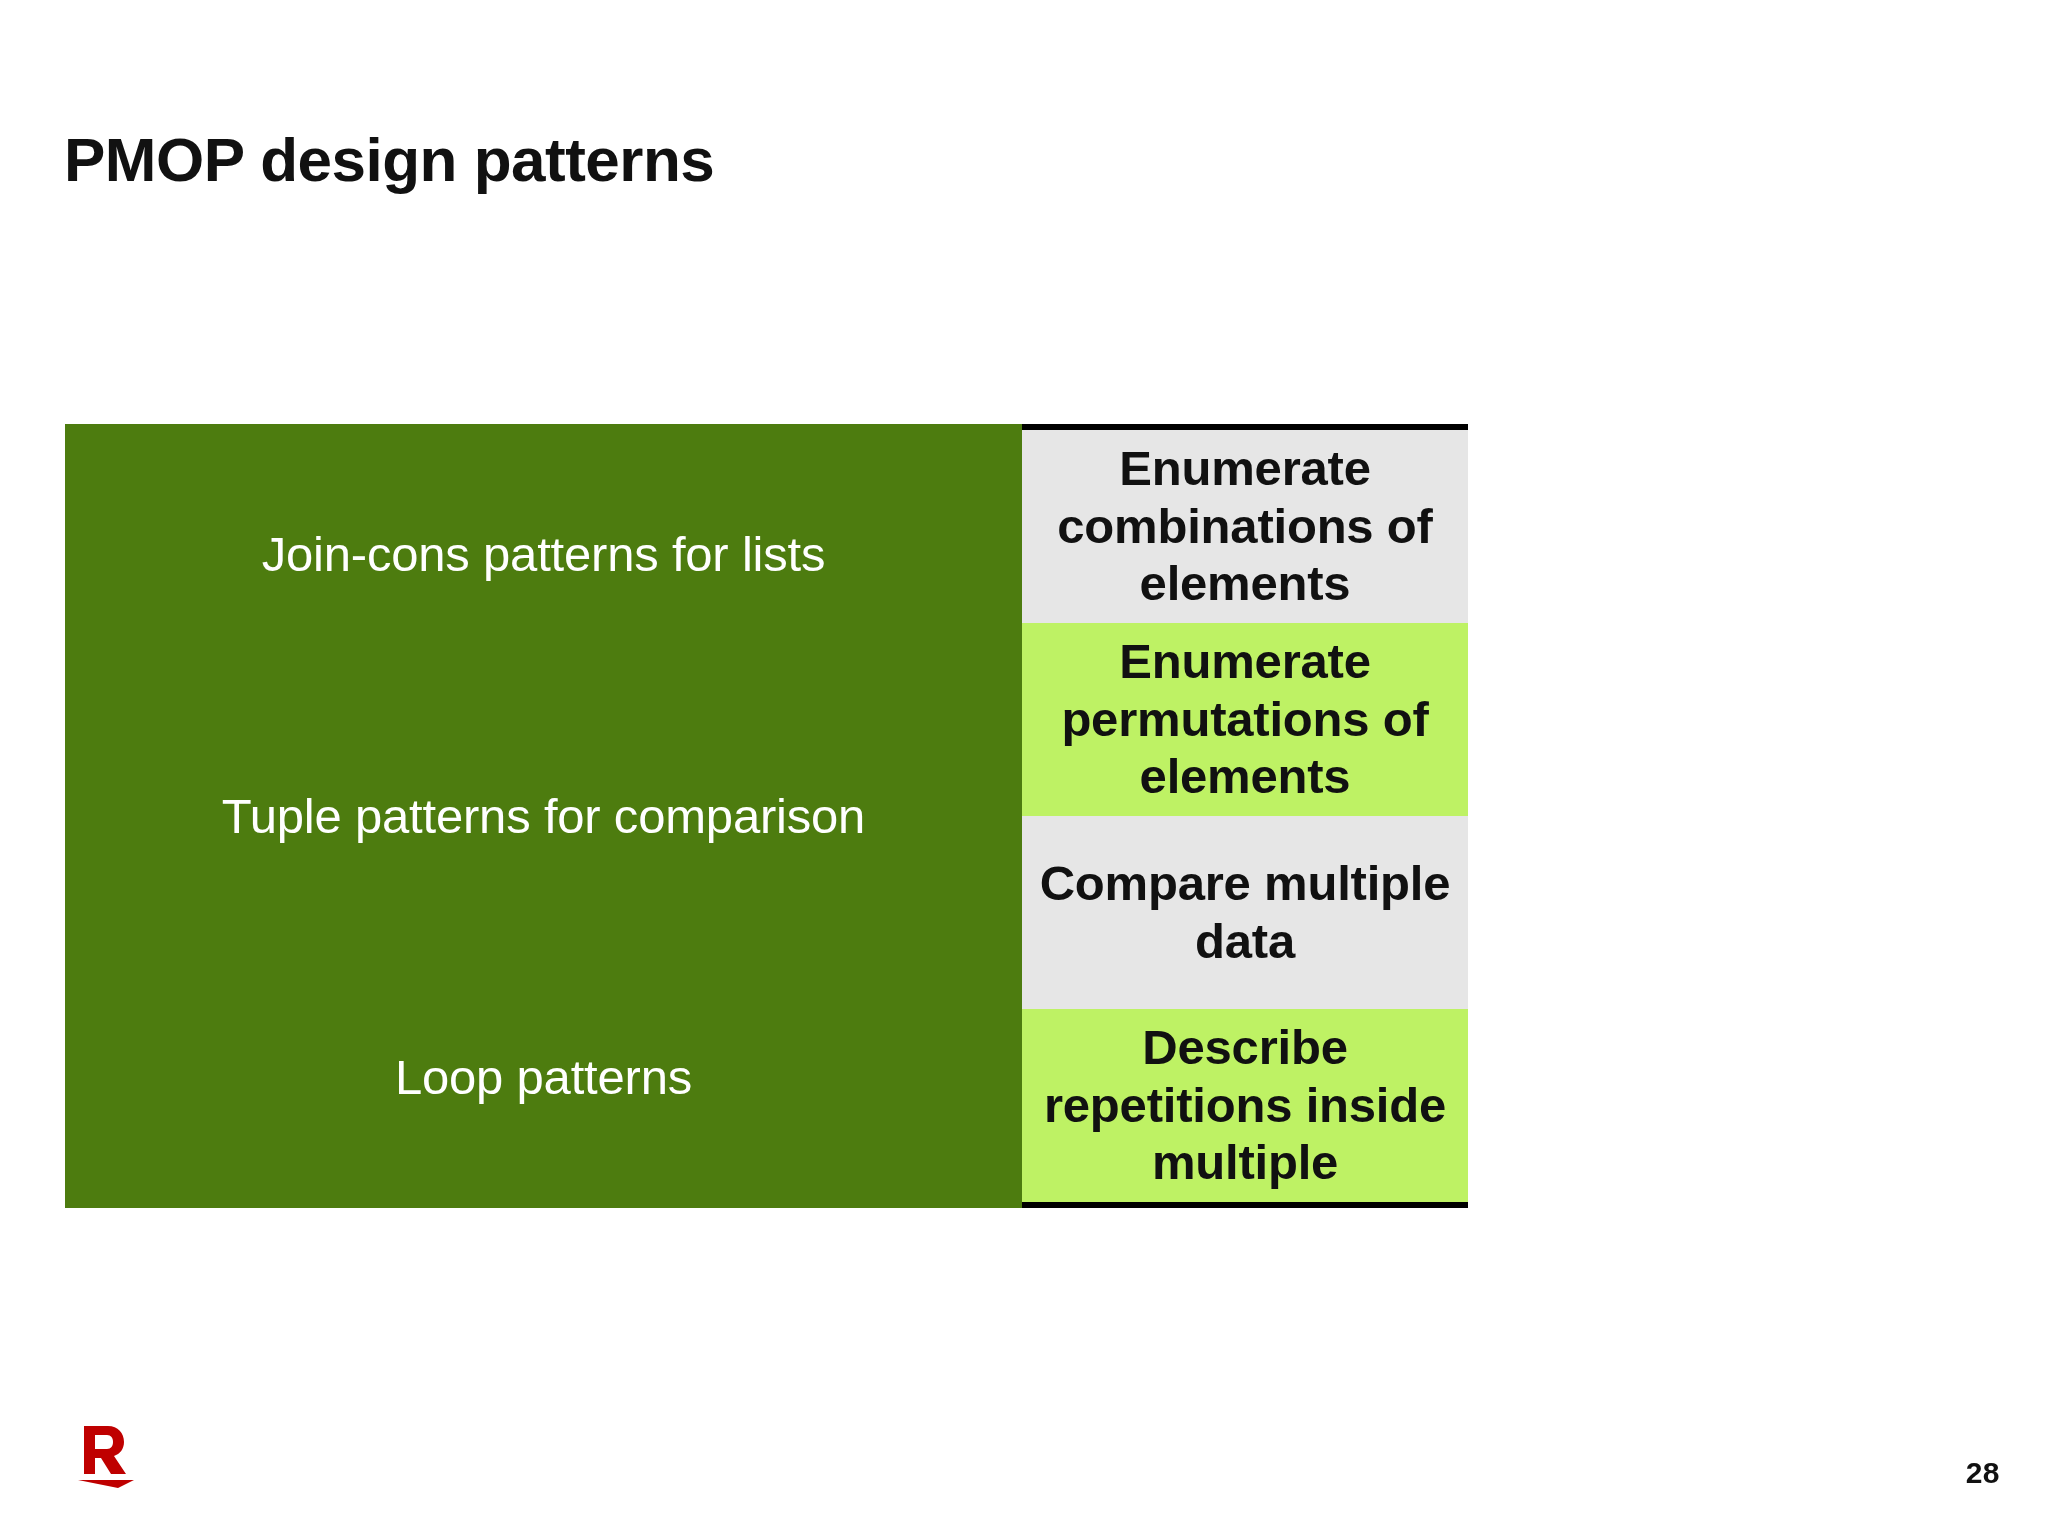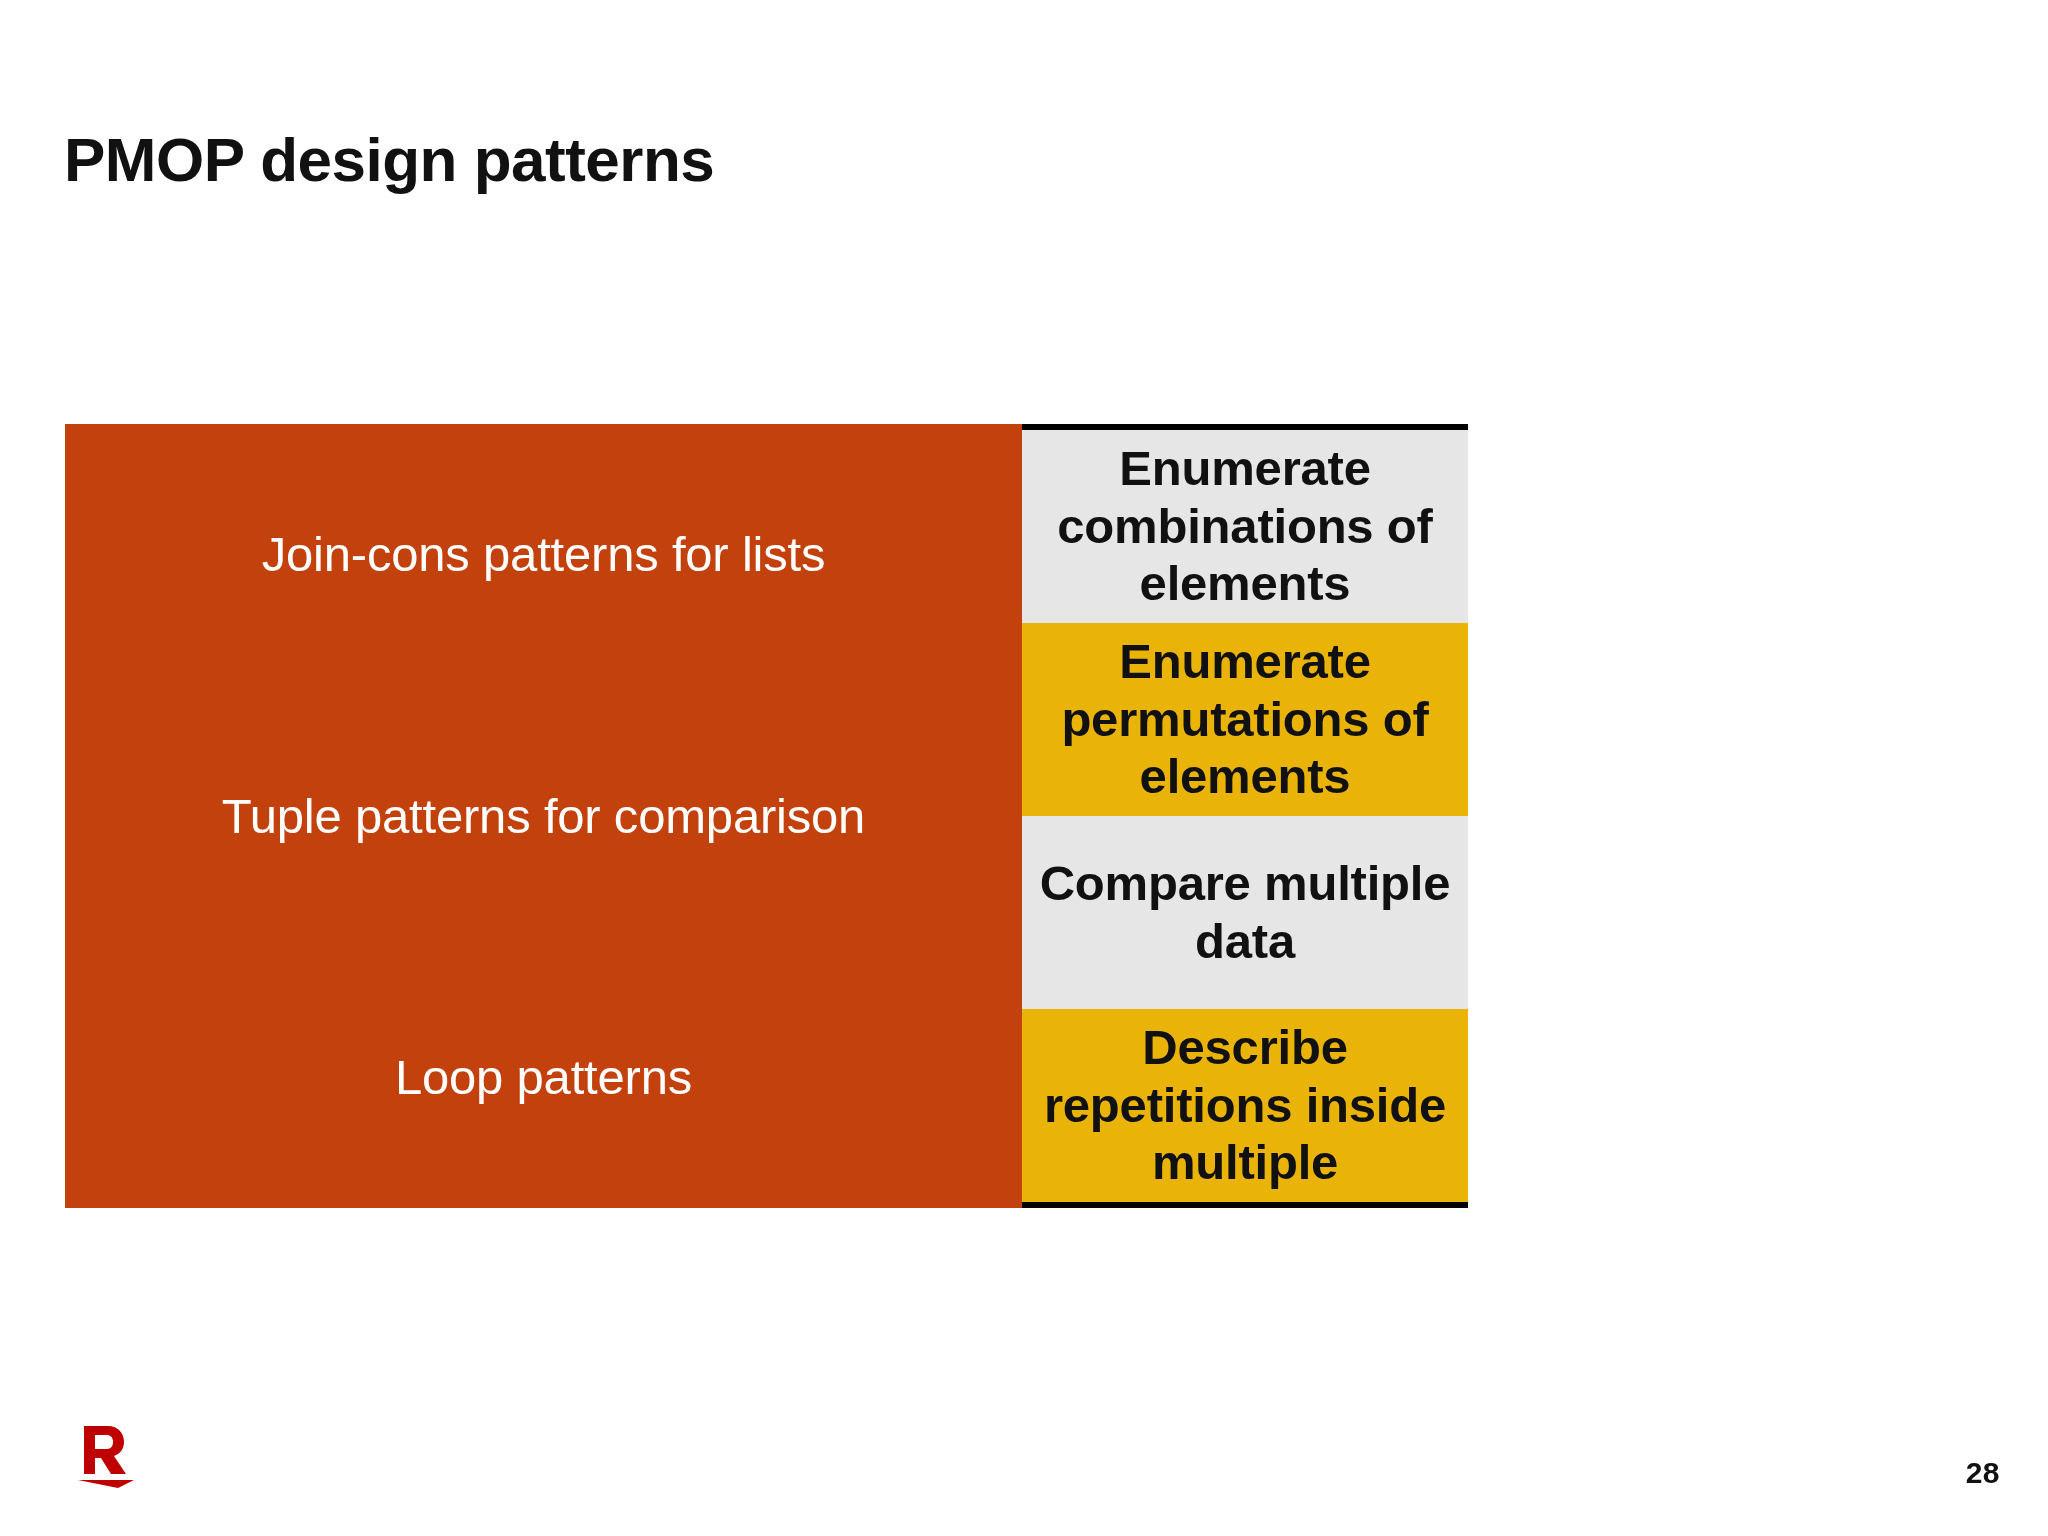--- a/index.html
+++ b/index.html
@@ -36,21 +36,21 @@
     left: 65px;
     top: 424px;
     width: 1403px;
     height: 784px;
     display: flex;
     flex-direction: row;
   }
 
   .col-left {
     width: 957px;
-    background: #c2410c;
+    background: #4d7c0f;
     display: flex;
     flex-direction: column;
   }
 
   .col-right {
     width: 446px;
     display: flex;
     flex-direction: column;
     border-top: 6px solid #000000;
     border-bottom: 6px solid #000000;
@@ -78,21 +78,21 @@
   .cell-right {
     color: #111111;
     font-size: 49px;
     font-weight: 700;
     line-height: 1.18;
     padding: 0 14px;
     letter-spacing: -0.2px;
   }
 
   .cell-right.shaded { background: #e6e6e6; }
-  .cell-right.plain  { background: #eab308; }
+  .cell-right.plain  { background: #bef264; }
 
   
   .brand-logo {
     position: absolute;
     left: 62px;
     bottom: 44px;
     width: 86px;
     height: 72px;
   }
 

